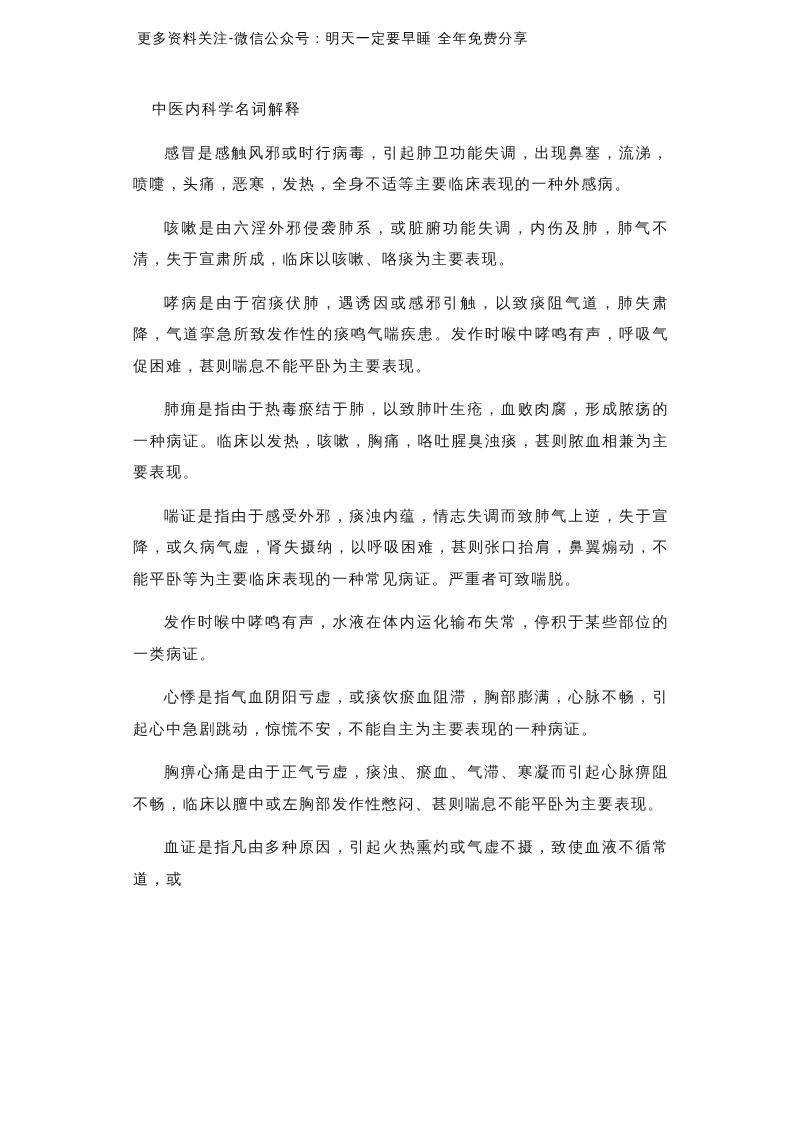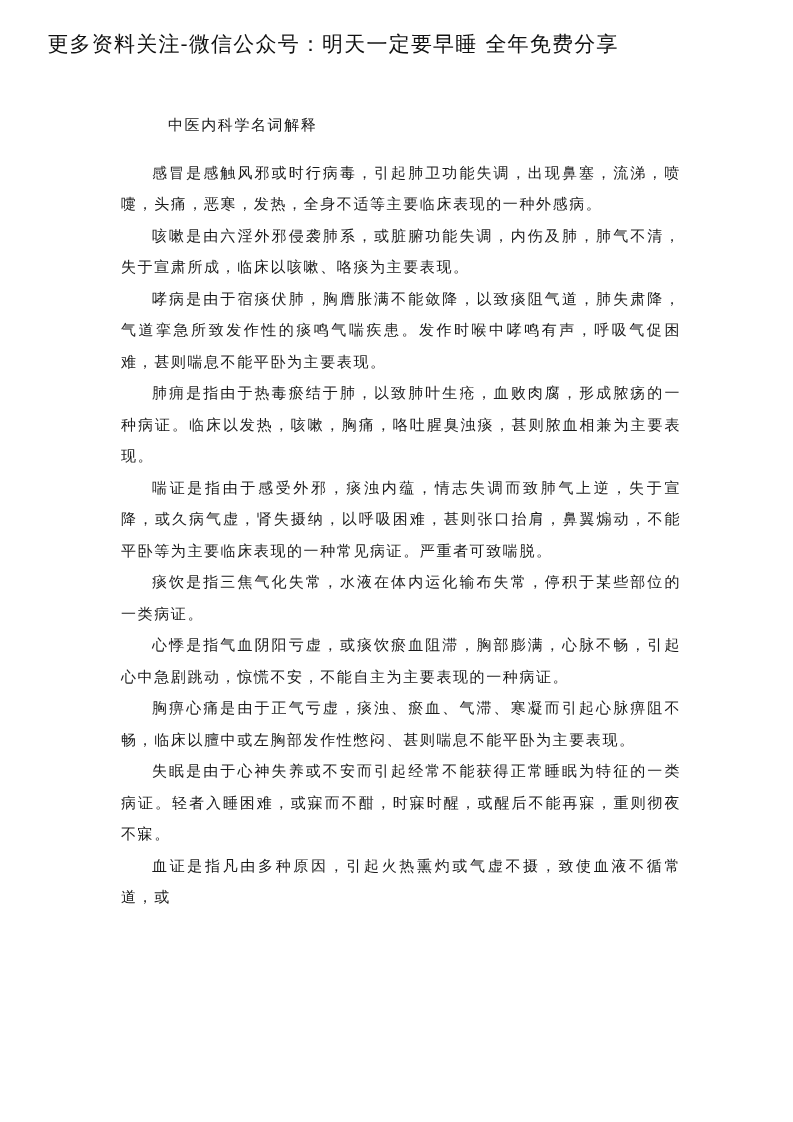--- a/index.html
+++ b/index.html
@@ -1,34 +1,33 @@
 <!DOCTYPE html>
 <html><head>
 <meta charset="utf-8">
 <style>
   html, body { margin: 0; padding: 0; background: #ffffff; }
   body { width: 793px; height: 1122px; position: relative; overflow: hidden;
          font-family: "DejaVu Serif", "Liberation Serif", serif; color: #1a1a1a; }
   .header { position: absolute; top: 30px; left: 0; width: 666px; text-align: center;
-            font-size: 21px; letter-spacing: 1.2px; color: #111; }
+            font-size: 14px; letter-spacing: 1.2px; color: #111; }
   .content { position: absolute; top: 94px; left: 121px; width: 560px; }
-  .title { font-size: 15px; line-height: 31.5px; text-indent: 31px; letter-spacing: 1.6px; margin: 16px; }
-  .para { font-size: 15px; line-height: 31.5px; text-indent: 31px; margin: 0;
+  .title { font-size: 15px; line-height: 31.5px; text-indent: 31px; letter-spacing: 1.6px; margin: 0; }
+  .para { font-size: 15px; line-height: 31.5px; text-indent: 31px; margin: 12px;
           letter-spacing: 1.6px; text-align: justify; }
 </style>
 </head>
 <body>
 
 <div class="header">更多资料关注-微信公众号：明天一定要早睡 全年免费分享</div>
 
 <div class="content">
   <p class="title">中医内科学名词解释</p>
   <p class="para">感冒是感触风邪或时行病毒，引起肺卫功能失调，出现鼻塞，流涕，喷嚏，头痛，恶寒，发热，全身不适等主要临床表现的一种外感病。</p>
   <p class="para">咳嗽是由六淫外邪侵袭肺系，或脏腑功能失调，内伤及肺，肺气不清，失于宣肃所成，临床以咳嗽、咯痰为主要表现。</p>
-  <p class="para">哮病是由于宿痰伏肺，胸膺胀满不能敛降，以致痰阻气道，肺失肃降，气道挛急所致发作性的痰鸣气喘疾患。发作时喉中哮鸣有声，呼吸气促困难，甚则喘息不能平卧为主要表现。</p>
+  <p class="para">哮病是由于宿痰伏肺，遇诱因或感邪引触，以致痰阻气道，肺失肃降，气道挛急所致发作性的痰鸣气喘疾患。发作时喉中哮鸣有声，呼吸气促困难，甚则喘息不能平卧为主要表现。</p>
   <p class="para">肺痈是指由于热毒瘀结于肺，以致肺叶生疮，血败肉腐，形成脓疡的一种病证。临床以发热，咳嗽，胸痛，咯吐腥臭浊痰，甚则脓血相兼为主要表现。</p>
   <p class="para">喘证是指由于感受外邪，痰浊内蕴，情志失调而致肺气上逆，失于宣降，或久病气虚，肾失摄纳，以呼吸困难，甚则张口抬肩，鼻翼煽动，不能平卧等为主要临床表现的一种常见病证。严重者可致喘脱。</p>
-  <p class="para">痰饮是指三焦气化失常，水液在体内运化输布失常，停积于某些部位的一类病证。</p>
+  <p class="para">发作时喉中哮鸣有声，水液在体内运化输布失常，停积于某些部位的一类病证。</p>
   <p class="para">心悸是指气血阴阳亏虚，或痰饮瘀血阻滞，胸部膨满，心脉不畅，引起心中急剧跳动，惊慌不安，不能自主为主要表现的一种病证。</p>
   <p class="para">胸痹心痛是由于正气亏虚，痰浊、瘀血、气滞、寒凝而引起心脉痹阻不畅，临床以膻中或左胸部发作性憋闷、甚则喘息不能平卧为主要表现。</p>
-  <p class="para">失眠是由于心神失养或不安而引起经常不能获得正常睡眠为特征的一类病证。轻者入睡困难，或寐而不酣，时寐时醒，或醒后不能再寐，重则彻夜不寐。</p>
   <p class="para">血证是指凡由多种原因，引起火热熏灼或气虚不摄，致使血液不循常道，或</p>
 </div>
 
 </body></html>

